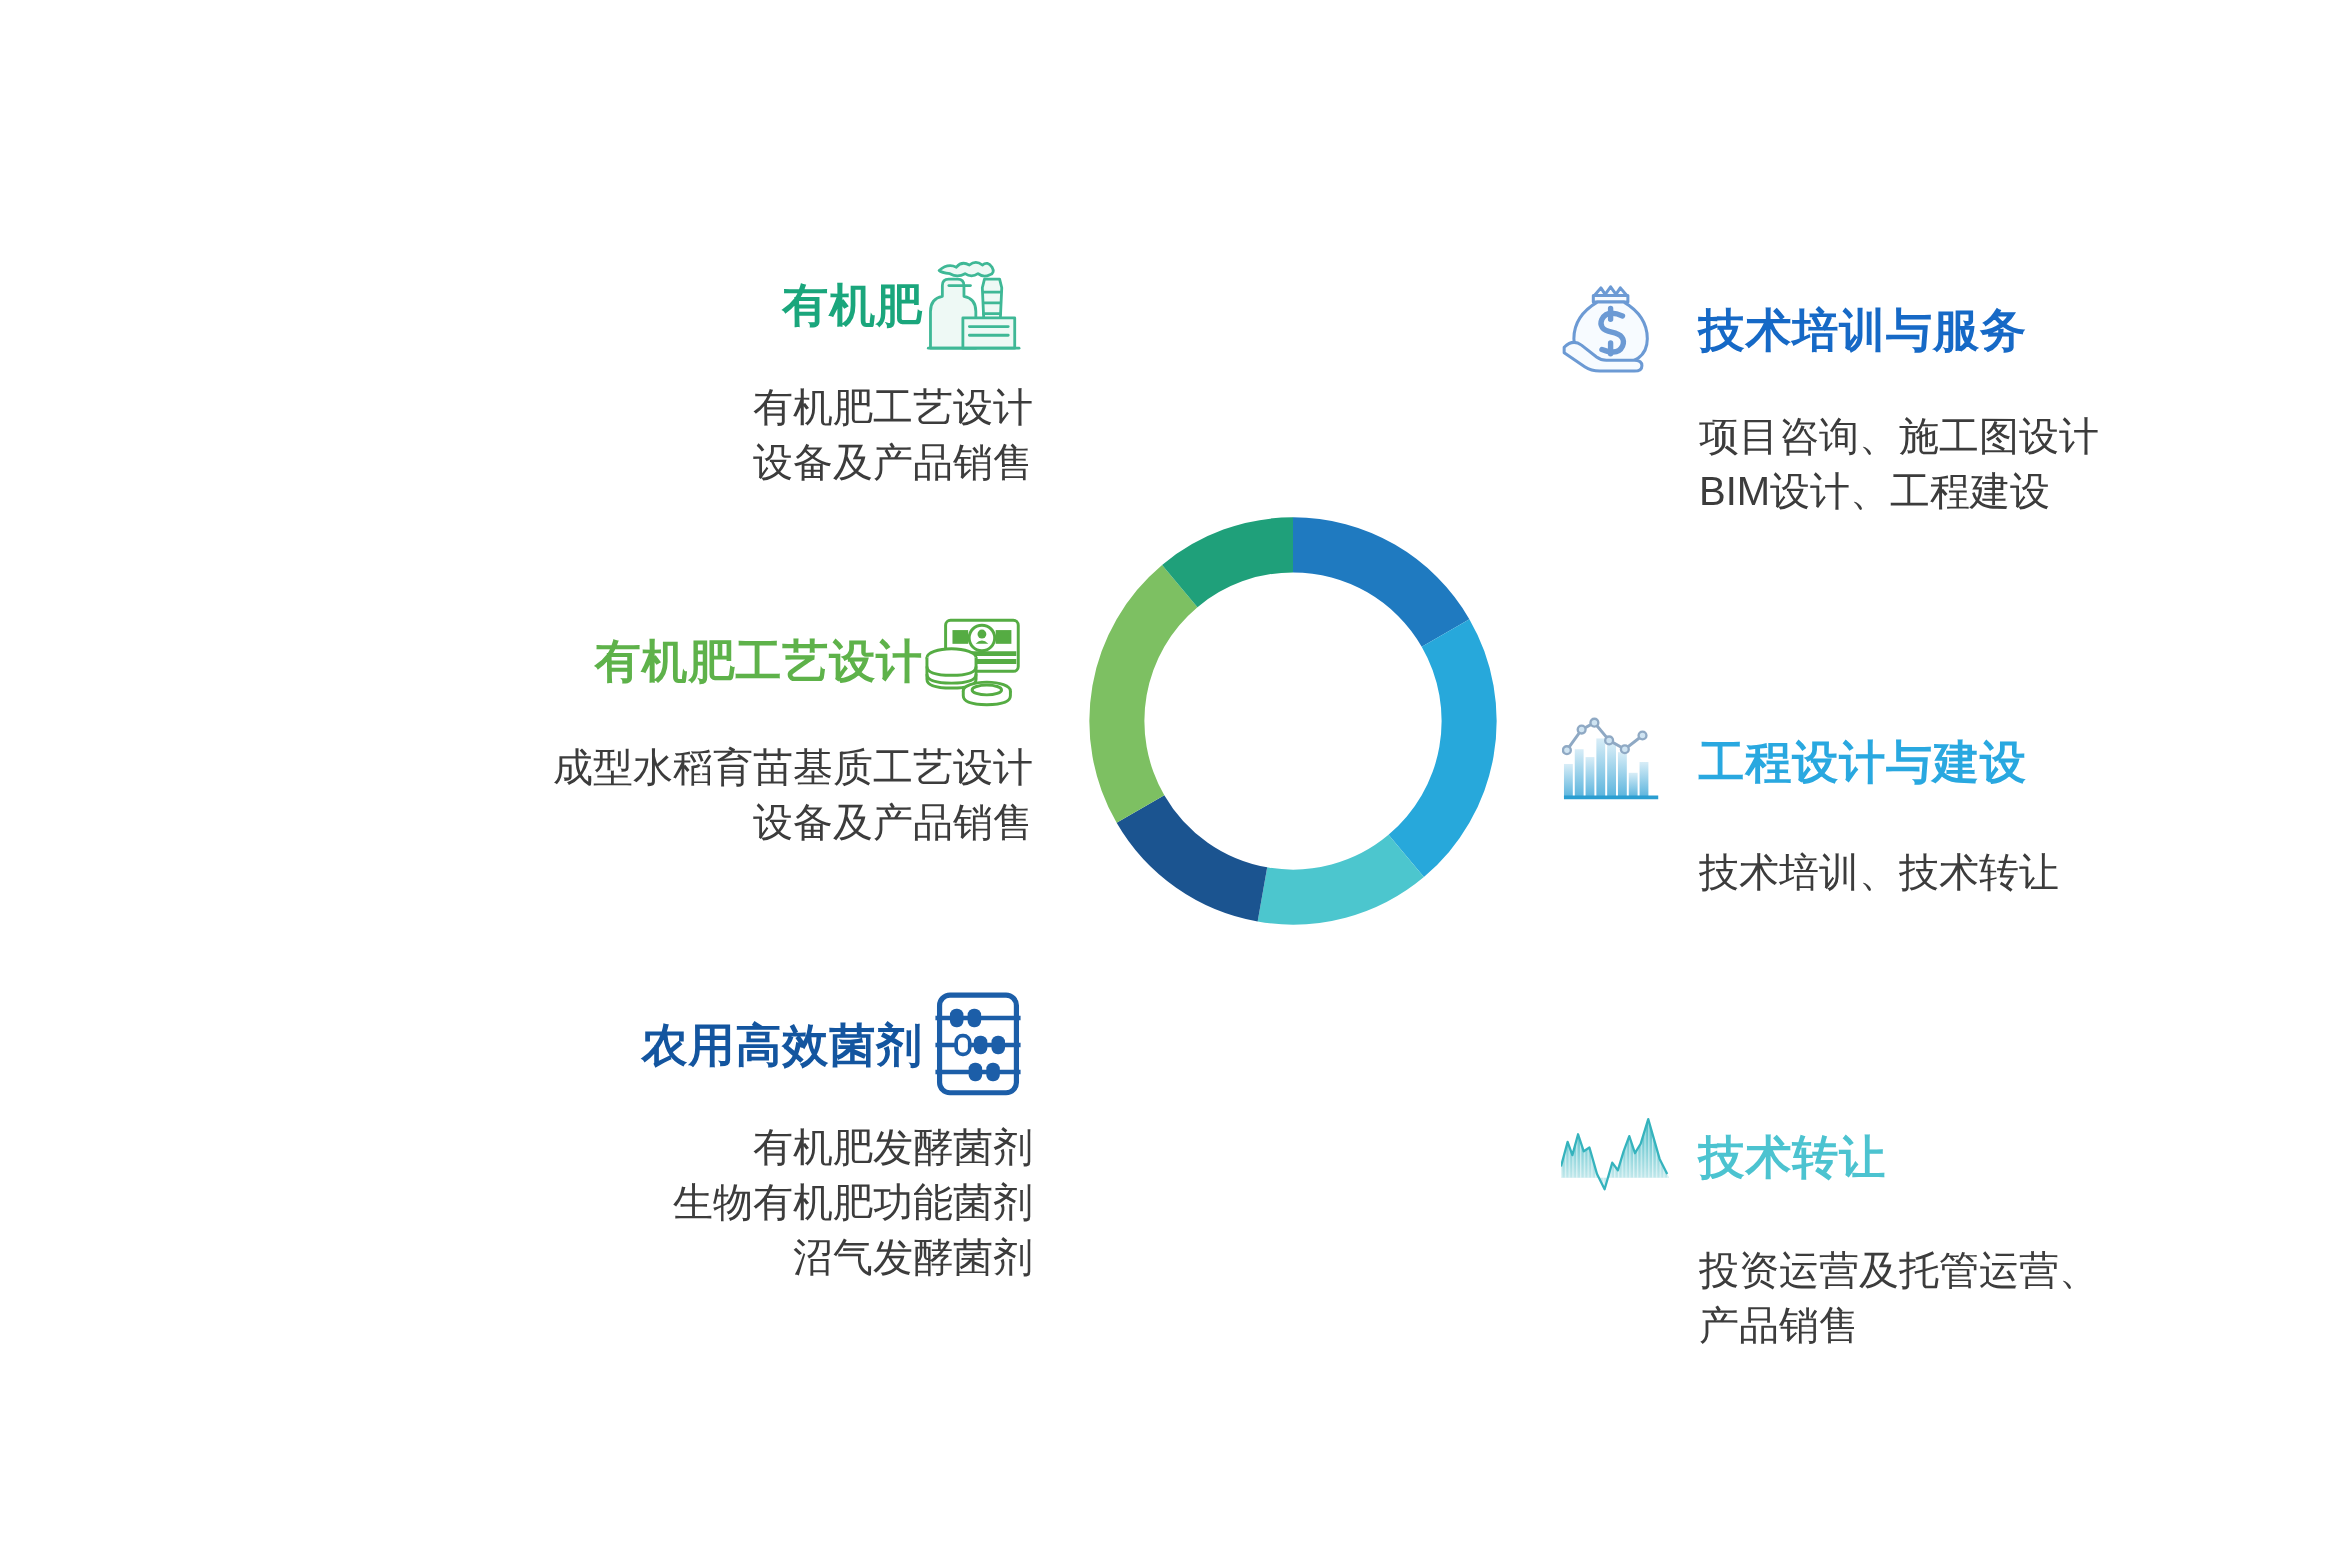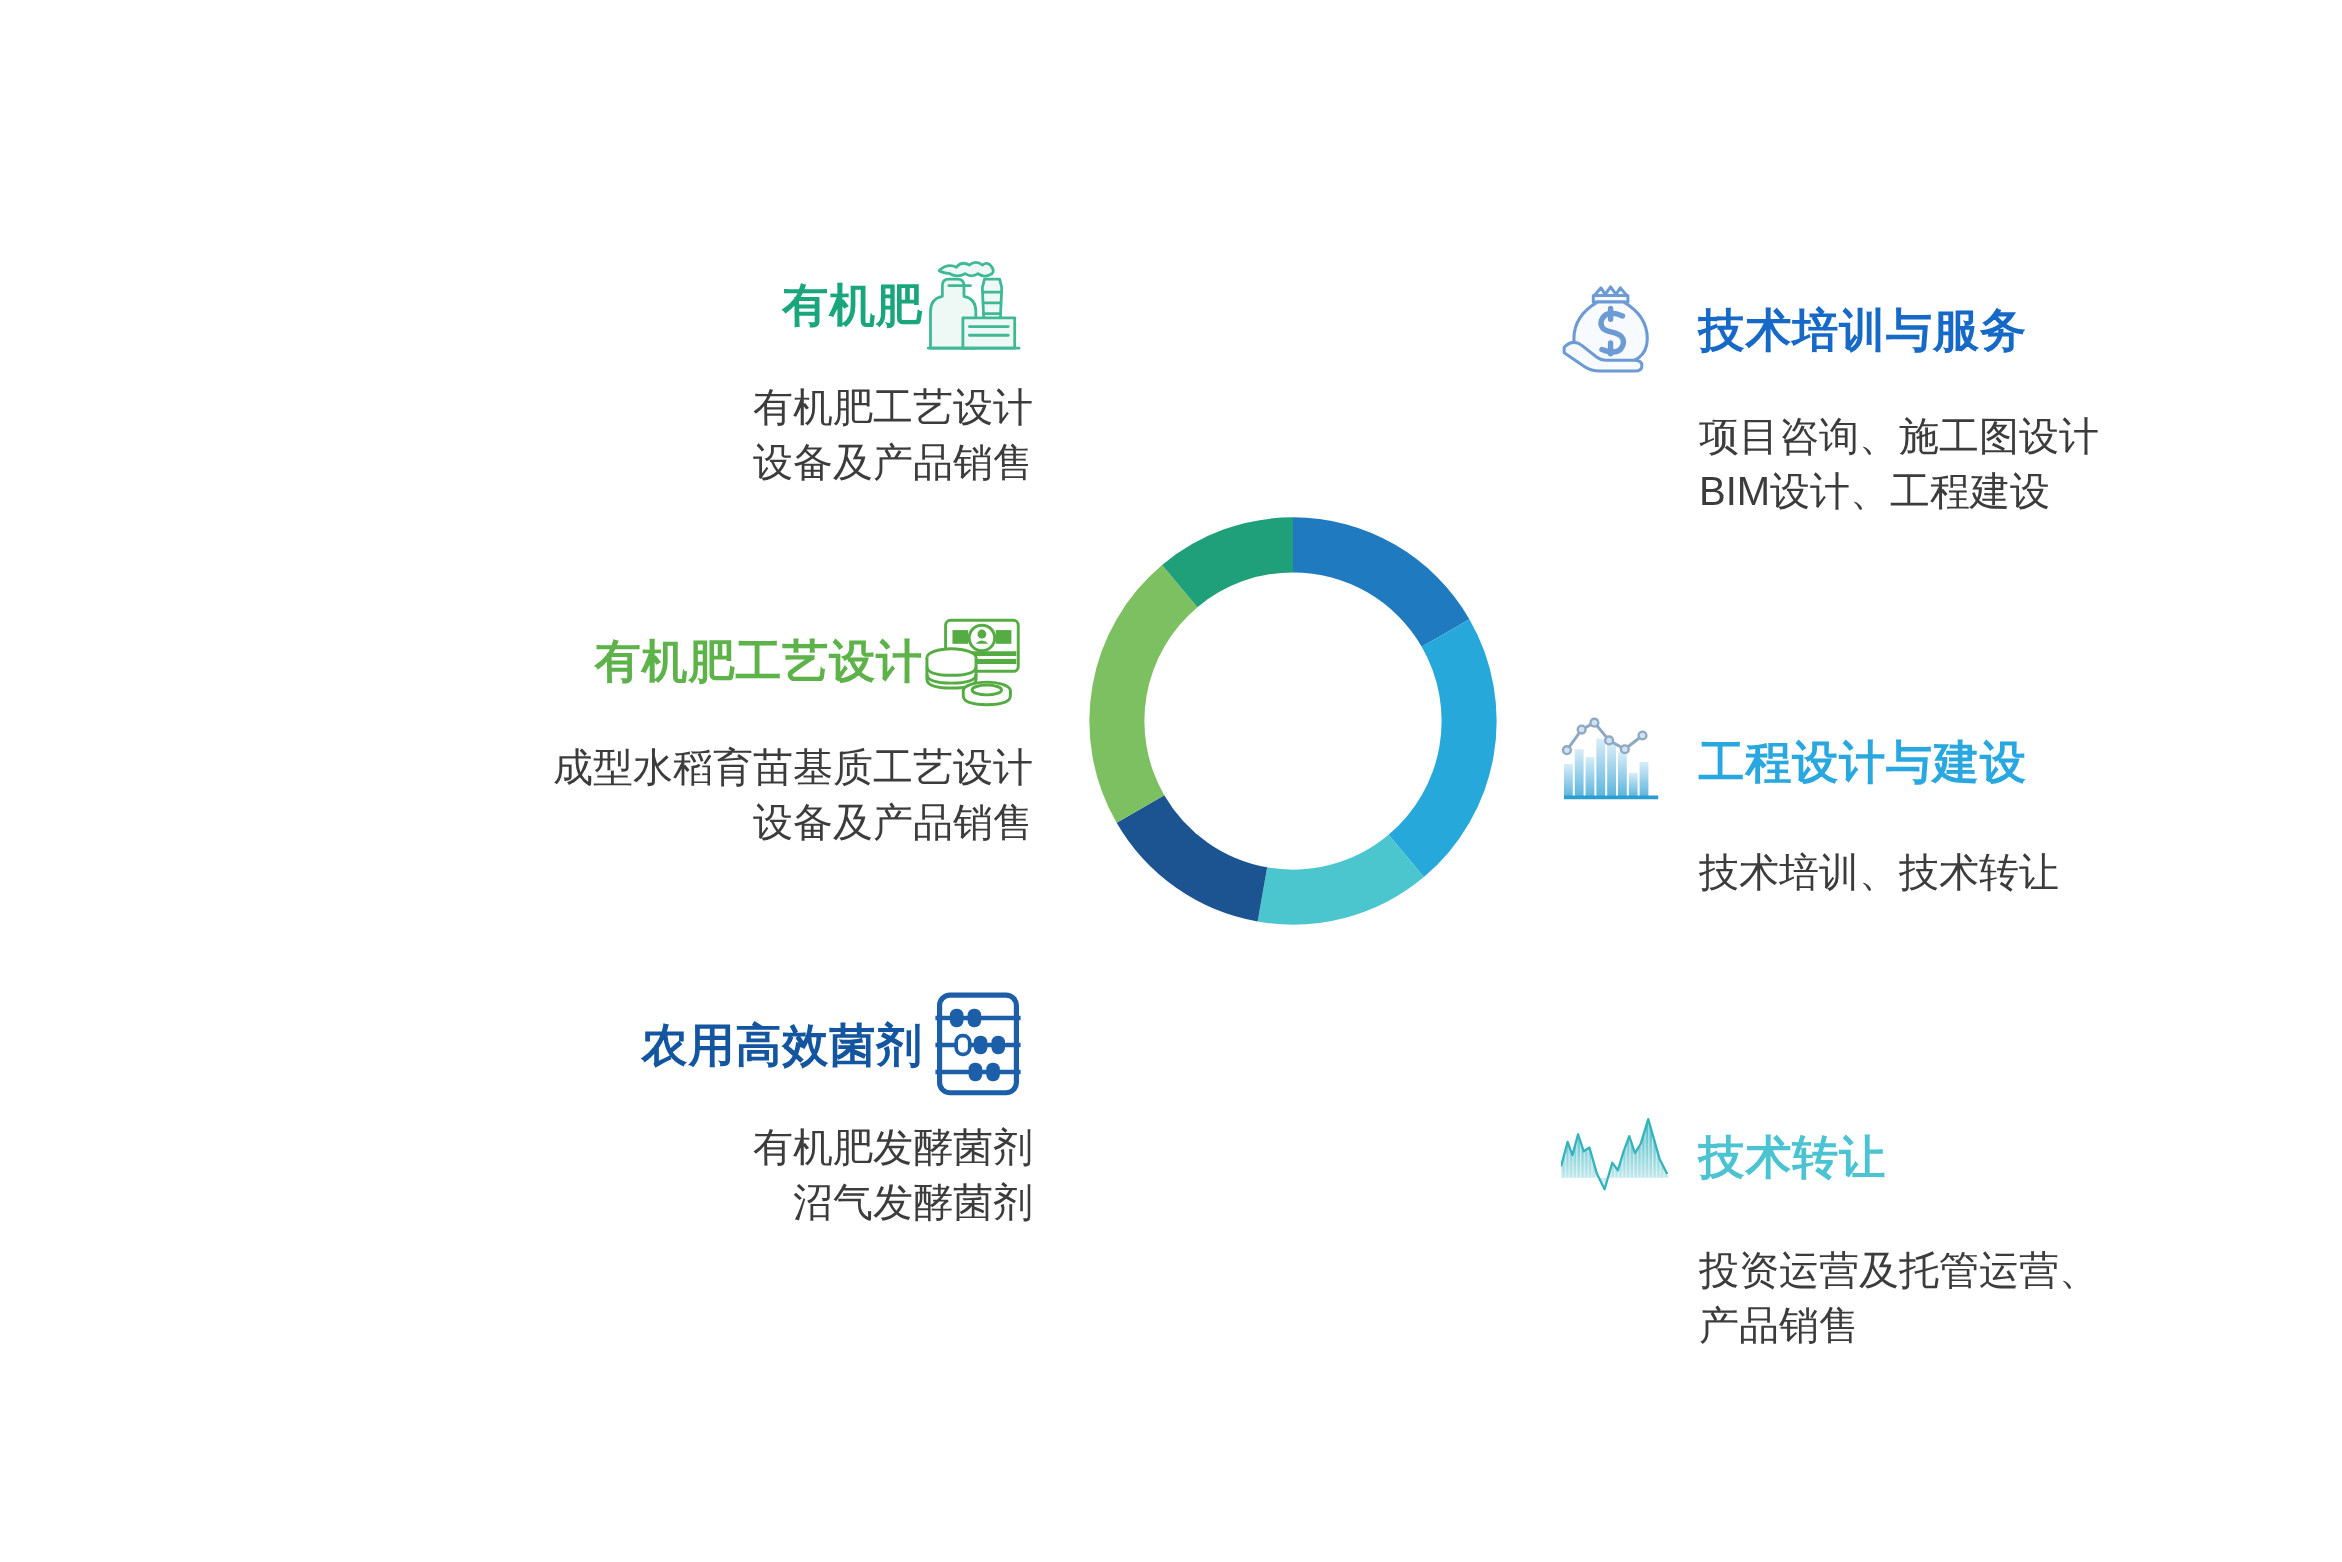--- a/index.html
+++ b/index.html
@@ -162,20 +162,21 @@
           <rect x="58" y="43" width="13" height="18" rx="6" fill="#1c5ea8" stroke="none"></rect>
 
           <rect x="36" y="69" width="13" height="18" rx="6" fill="#1c5ea8" stroke="none"></rect>
           <rect x="53" y="69" width="13" height="18" rx="6" fill="#1c5ea8" stroke="none"></rect>
         </g>
       </svg>
     </span>
   </div>
   <div class="item-desc left-block left-body" style="margin-top:20px;margin-left:22px;">
     <div>有机肥发酵菌剂</div>
+    <div>生物有机肥功能菌剂</div>
     <div>沼气发酵菌剂</div>
   </div>
 </div>
 
 <div id="donut-wrap">
   <svg width="422" height="422" viewBox="0 0 460 460">
     <g id="donut-segments">
         <path d="M 230 8 A 222 222 0 0 1 422.2576396401454 119.00000000000001
                L 370.29611541307906 149 A 162 162 0 0 0 230 68 Z" fill="#1f7ac0"></path>
         <path d="M 422.2576396401454 119.00000000000001 A 222 222 0 0 1 372.6988493504117 400.0618663724131

